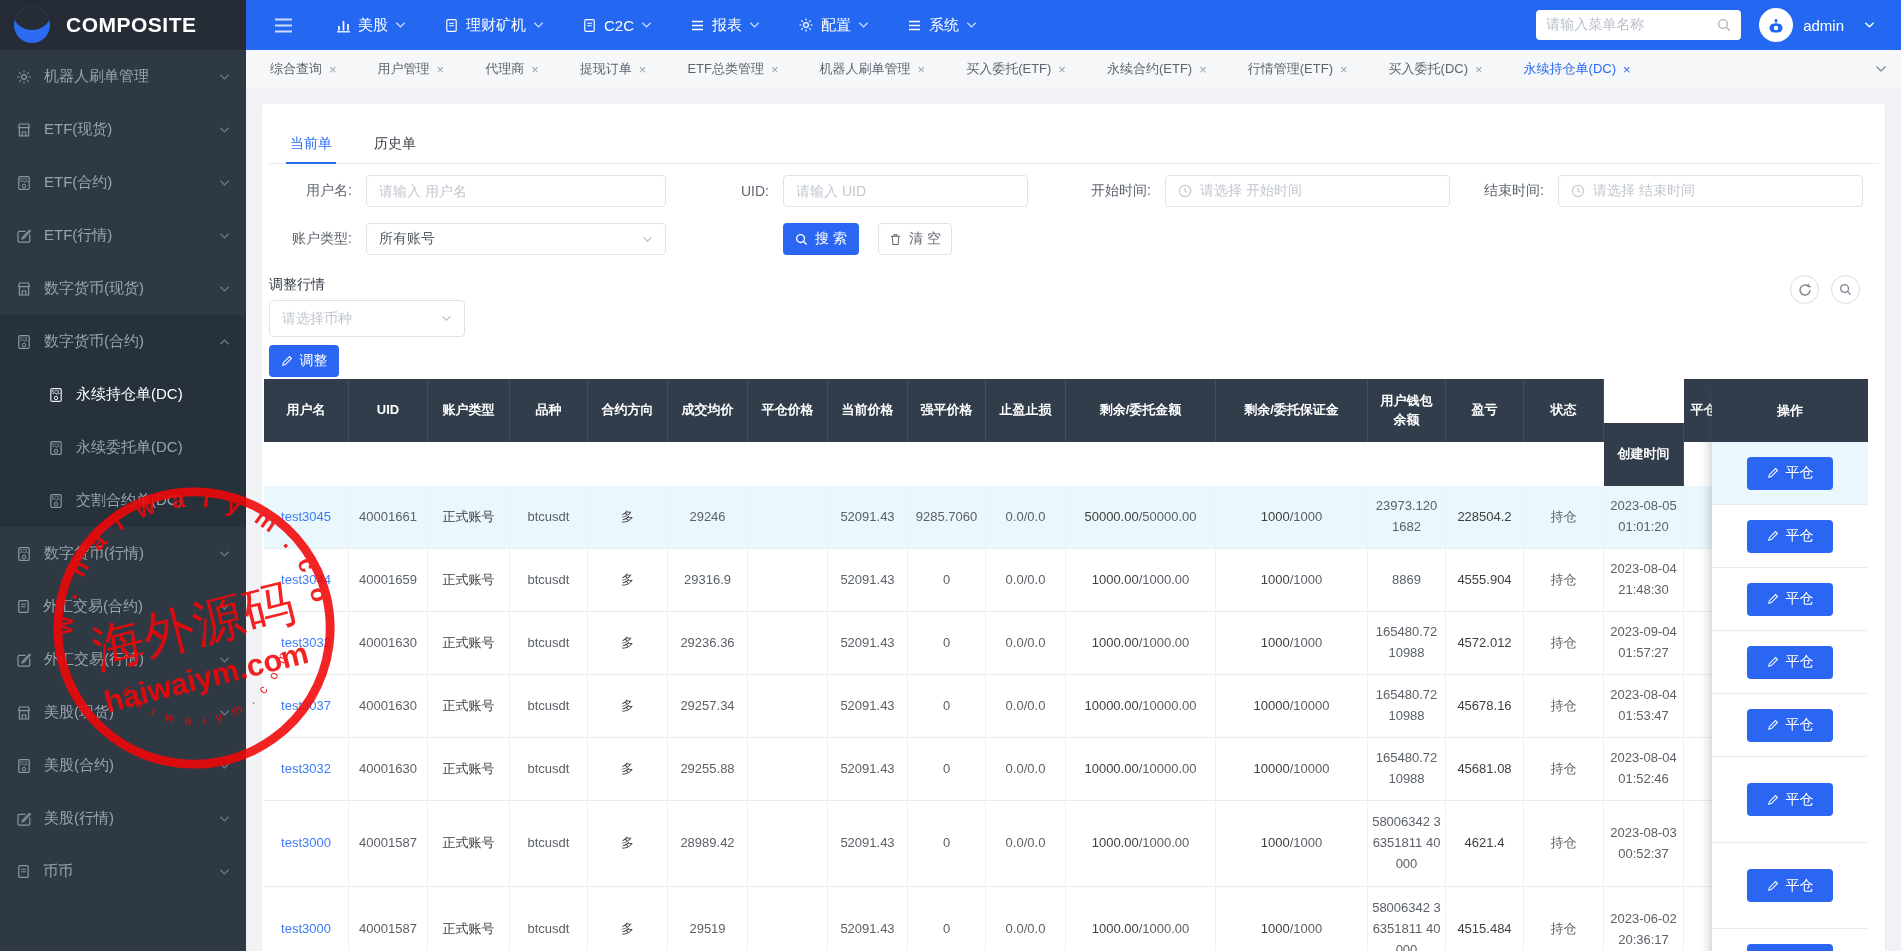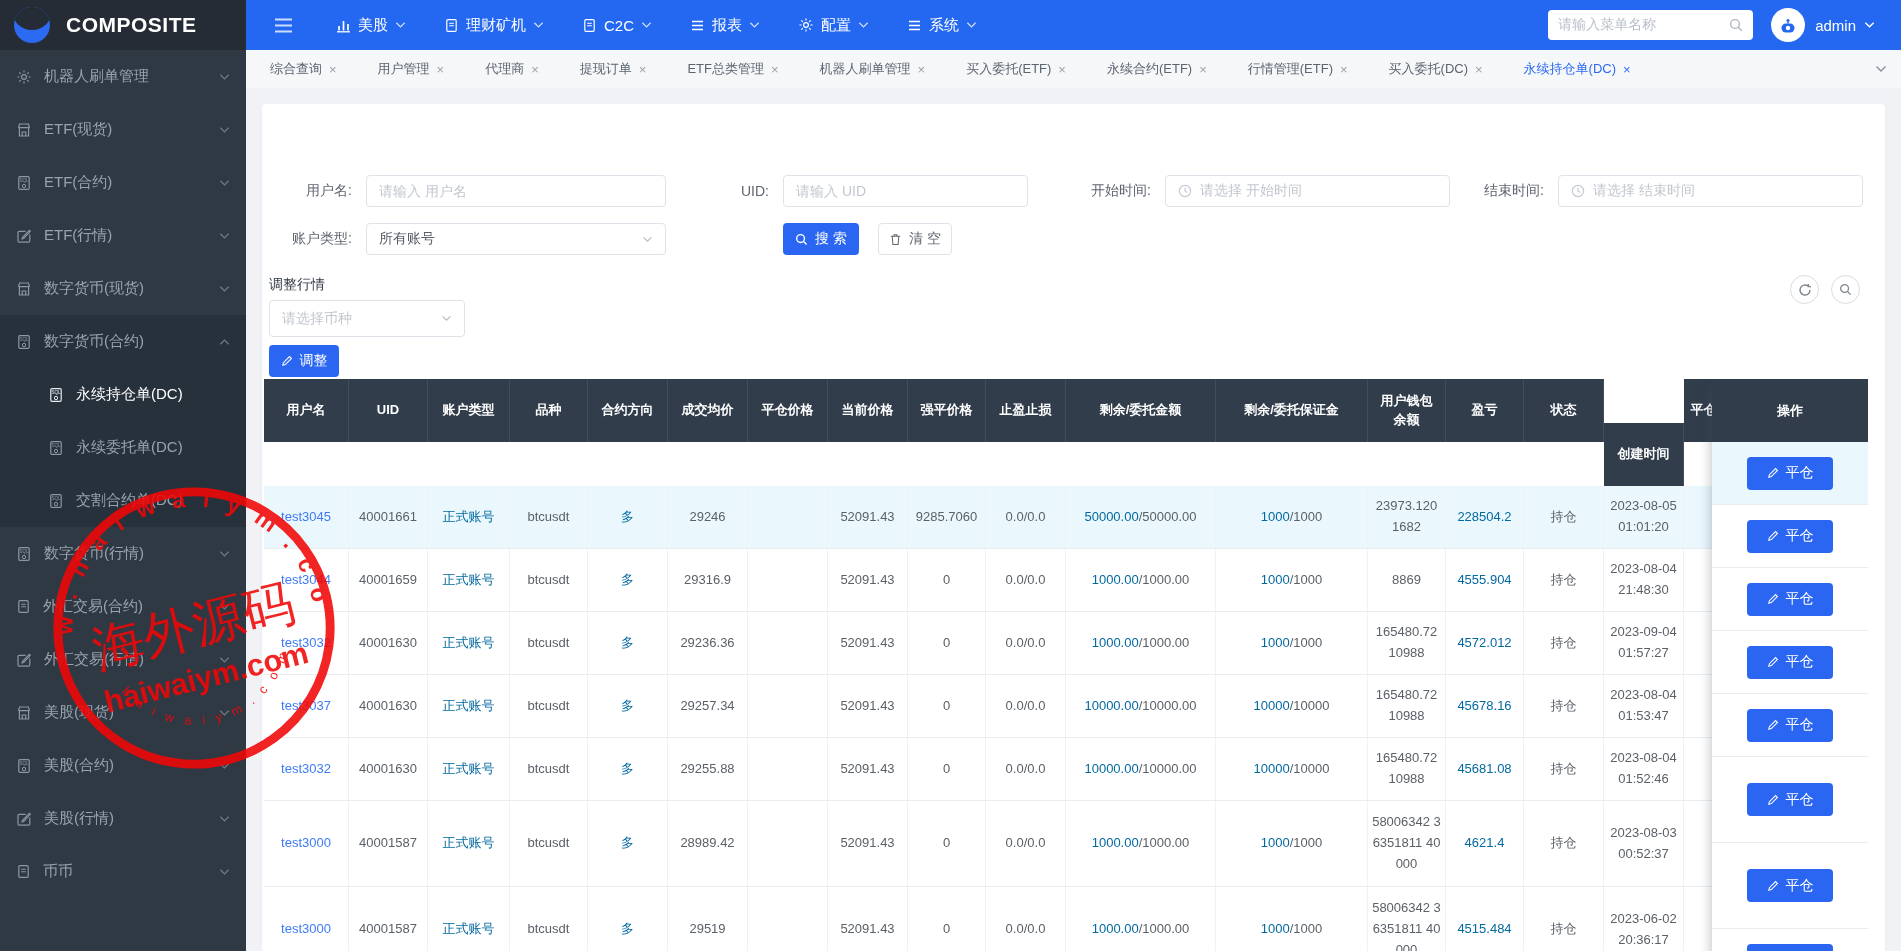--- a/index.html
+++ b/index.html
@@ -14,21 +14,21 @@
   .logo-moon{width:36px;height:36px;border-radius:50%;background:#2d6af2;position:relative;overflow:hidden;flex:none}
   .logo-moon::after{content:'';position:absolute;width:40px;height:40px;border-radius:50%;background:#252c35;top:-17px;left:-2px}
   .brand-name{font-size:21px;font-weight:bold;letter-spacing:.5px;color:#fff}
   .burger{margin:0 24px 0 28px;color:#cfdcff;cursor:pointer}
   .nav-item{display:flex;align-items:center;gap:7px;padding:0 19px;height:50px;font-size:15px;cursor:pointer;color:#fff}
   .nav-item .chev{color:#cfdcff}
   .nav-search{margin-left:auto;width:205px;height:30px;background:#fff;border-radius:4px;color:#b9c0cb;font-size:14px;display:flex;align-items:center;padding:0 10px;gap:8px}
   .nav-search .ph{flex:1;white-space:nowrap;overflow:hidden}
   .nav-search .ic{color:#aeb6c2}
   .avatar{width:34px;height:34px;background:#fff;border-radius:50%;margin:0 10px 0 18px;display:flex;align-items:center;justify-content:center;color:#2468f2;flex:none;cursor:pointer}
-  .nav-user{display:flex;align-items:center;gap:8px;margin-right:26px;font-size:15px;cursor:pointer}
+  .nav-user{display:flex;align-items:center;gap:20px;margin-right:26px;font-size:15px;cursor:pointer}
 
   
   .sidebar{position:absolute;left:0;top:50px;width:246px;height:901px;background:#2e3944;z-index:10;overflow:hidden}
   .side-item{height:53px;display:flex;align-items:center;padding:0 16px;gap:12px;color:#98a3ae;font-size:15px;cursor:pointer}
   .side-item .ic{color:#8c97a2}
   .side-item .chev{margin-left:auto;color:#6f7a85}
   .side-sec.exp{background:#27313c}
   .side-sub{padding-left:48px}
   .side-sub.act{color:#fff}
   .side-sub.act .ic{color:#e8ecf2}
@@ -67,21 +67,21 @@
 
   
   .twrap{position:absolute;left:2px;top:275px;width:1604px;height:573px;overflow:hidden}
   .thead{display:flex;width:1486px}
   .th{background:#313d4b;color:#fff;font-weight:bold;font-size:13px;display:flex;align-items:center;justify-content:center;text-align:center;height:63px;border-right:1px solid #424e5d;white-space:pre-line;line-height:1.45;flex:none}
   .trow{display:flex;width:1486px;border-bottom:1px solid #e9edf2;background:#fff}
   .trow.hl{background:#eaf7fd}
   .td{display:flex;align-items:center;justify-content:center;text-align:center;font-size:13px;color:#5b6168;border-right:1px solid #eef1f5;padding:0 4px;line-height:1.6;flex:none;flex-wrap:wrap;align-content:center}
   .td.brk{word-break:break-all}
   .lnk{color:#3d7bf5;cursor:pointer}
-  .grn{color:#0369a1}
+  .grn{color:#404040}
   .acol{position:absolute;top:0;right:0;width:156px;box-shadow:-10px 0 10px -8px rgba(70,82,100,.3);z-index:3}
   .ah{height:63px;background:#313d4b;color:#fff;font-weight:bold;font-size:13px;display:flex;align-items:center;justify-content:center}
   .ac{display:flex;align-items:center;justify-content:center;border-bottom:1px solid #e9edf2;background:#fff}
   .ac.hl{background:#eaf7fd}
   .abtn{width:86px;height:33px;background:#2b66f2;color:#fff;border-radius:4px;display:flex;align-items:center;justify-content:center;gap:7px;font-size:14px;cursor:pointer}
 
   
   .stamp-box{position:absolute;left:46px;top:480px;width:296px;height:296px;transform:rotate(-14deg);opacity:.88;z-index:60;pointer-events:none}
   .stamp-box svg{width:100%;height:100%}
 </style>
@@ -483,20 +483,28 @@
     <span class="ic">
       <svg width="12" height="8" viewBox="0 0 12 8">
           <path d="M1.5 1.5L6 6l4.5-4.5" fill="none" stroke="currentColor" stroke-width="1.4"></path>
         </svg>
     </span>
   </span>
 </div>
 
 <div class="card">
 
+  <div class="ptabs">
+    <div class="ptab active">
+        <span>当前单</span>
+      </div>
+    <div class="ptab">
+        <span>历史单</span>
+      </div>
+  </div>
 
   <div class="fg" style="left:0;top:71px">
     <span class="fl" style="width:90px">用户名:</span>
     <input class="ipt" style="width: 300px;" placeholder="请输入 用户名">
   </div>
   <div class="fg" style="left:429px;top:71px">
     <span class="fl" style="width:78px">UID:</span>
     <input class="ipt" style="width: 245px;" placeholder="请输入 UID">
   </div>
   <div class="fg" style="left:799px;top:71px">

